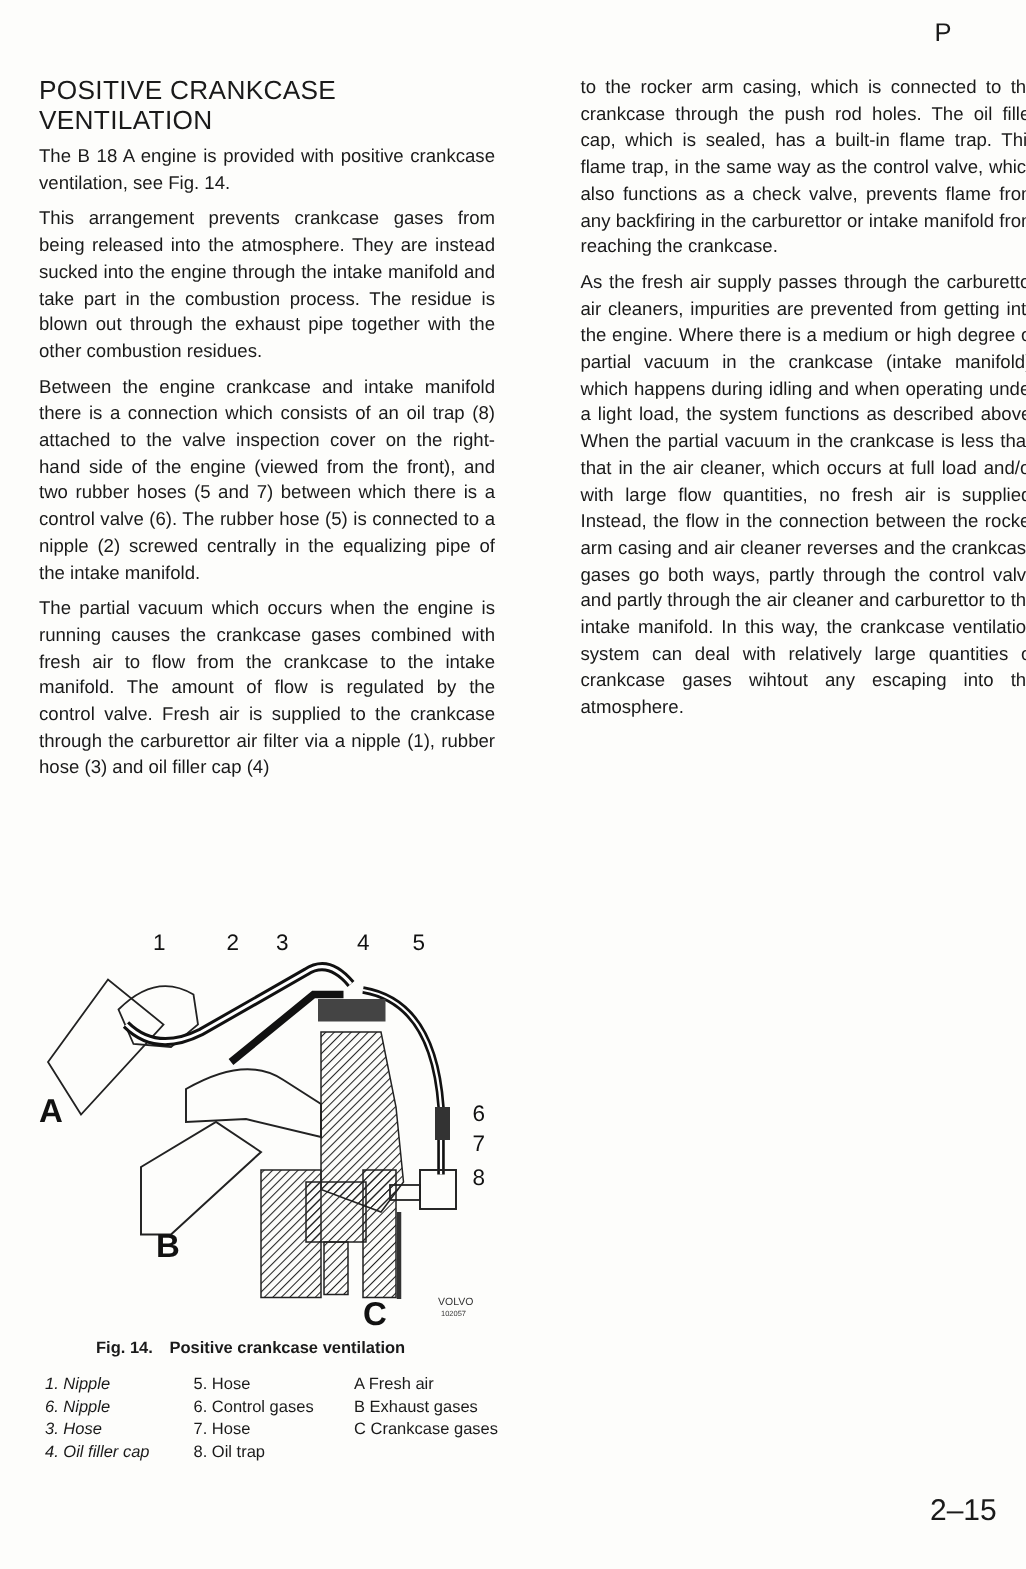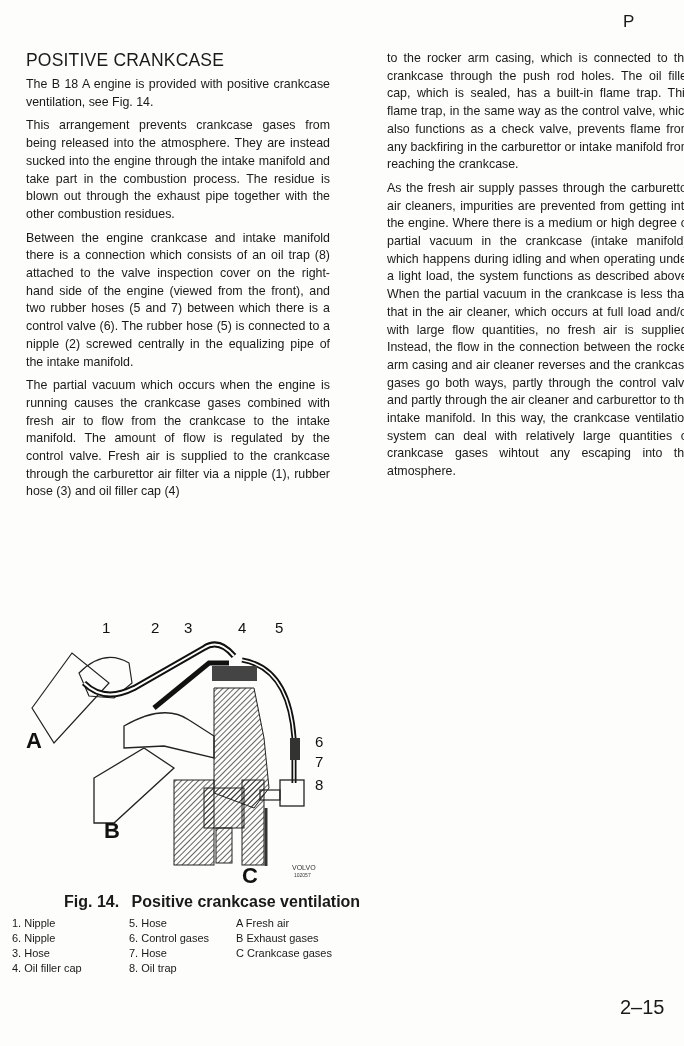--- a/index.html
+++ b/index.html
@@ -5,35 +5,36 @@
   html, body { margin:0; padding:0; }
   body { width:684px; height:1046px; background:#fdfdfb; position:relative; overflow:hidden;
          font-family:"Liberation Sans", sans-serif; color:#1a1a1a; }
   .section-letter { position:absolute; left:623px; top:12px; font-size:17px; }
   .col { position:absolute; top:50px; width:304px; font-size:12.4px; line-height:17.7px; text-align:justify; }
   .col-left { left:26px; }
   .col-right { left:363px;margin-left:24px; }
   .col p { margin:0 0 6px 0; }
   .title { font-weight:normal; font-size:17.5px; line-height:20px; margin:0 0 6px 0; letter-spacing:0.2px; }
   .figure { position:absolute; left:14px; top:608px; width:320px; height:280px; }
-  .caption { position:absolute; left:64px; top:893px; font-size:16px; font-weight:bold; }
+  .caption { position:absolute; left:64px; top:893px; font-size:11px; font-weight:bold; }
   .caption .num { margin-right:8px; }
   .legend { position:absolute; top:916px; font-size:11px; line-height:15px; }
   .legend div { white-space:nowrap; }
-  .lg1 { left:12px; } .lg2 { left:129px; } .lg3 { left:236px; }
+  .lg1 { left:30px;font-style:italic; } .lg2 { left:129px; } .lg3 { left:236px; }
   .page-number { position:absolute; left:620px; top:996px; font-size:20px; }
 </style>
 </head>
 <body>
 
 <div class="section-letter">P</div>
 
 <div class="col col-left">
   <div class="title">
     <div>POSITIVE CRANKCASE</div>
+    <div>VENTILATION</div>
   </div>
   <p>The B 18 A engine is provided with positive crankcase ventilation, see Fig. 14.</p>
   <p>This arrangement prevents crankcase gases from being released into the atmosphere. They are instead sucked into the engine through the intake manifold and take part in the combustion process. The residue is blown out through the exhaust pipe together with the other combustion residues.</p>
   <p>Between the engine crankcase and intake manifold there is a connection which consists of an oil trap (8) attached to the valve inspection cover on the right-hand side of the engine (viewed from the front), and two rubber hoses (5 and 7) between which there is a control valve (6). The rubber hose (5) is connected to a nipple (2) screwed centrally in the equalizing pipe of the intake manifold.</p>
   <p>The partial vacuum which occurs when the engine is running causes the crankcase gases combined with fresh air to flow from the crankcase to the intake manifold. The amount of flow is regulated by the control valve. Fresh air is supplied to the crankcase through the carburettor air filter via a nipple (1), rubber hose (3) and oil filler cap (4)</p>
 </div>
 
 <div class="col col-right">
   <p>to the rocker arm casing, which is connected to the crankcase through the push rod holes. The oil filler cap, which is sealed, has a built-in flame trap. This flame trap, in the same way as the control valve, which also functions as a check valve, prevents flame from any backfiring in the carburettor or intake manifold from reaching the crankcase.</p>
   <p>As the fresh air supply passes through the carburettor air cleaners, impurities are prevented from getting into the engine. Where there is a medium or high degree of partial vacuum in the crankcase (intake manifold), which happens during idling and when operating under a light load, the system functions as described above. When the partial vacuum in the crankcase is less than that in the air cleaner, which occurs at full load and/or with large flow quantities, no fresh air is supplied. Instead, the flow in the connection between the rocker arm casing and air cleaner reverses and the crankcase gases go both ways, partly through the control valve and partly through the air cleaner and carburettor to the intake manifold. In this way, the crankcase ventilation system can deal with relatively large quantities of crankcase gases wihtout any escaping into the atmosphere.</p>

